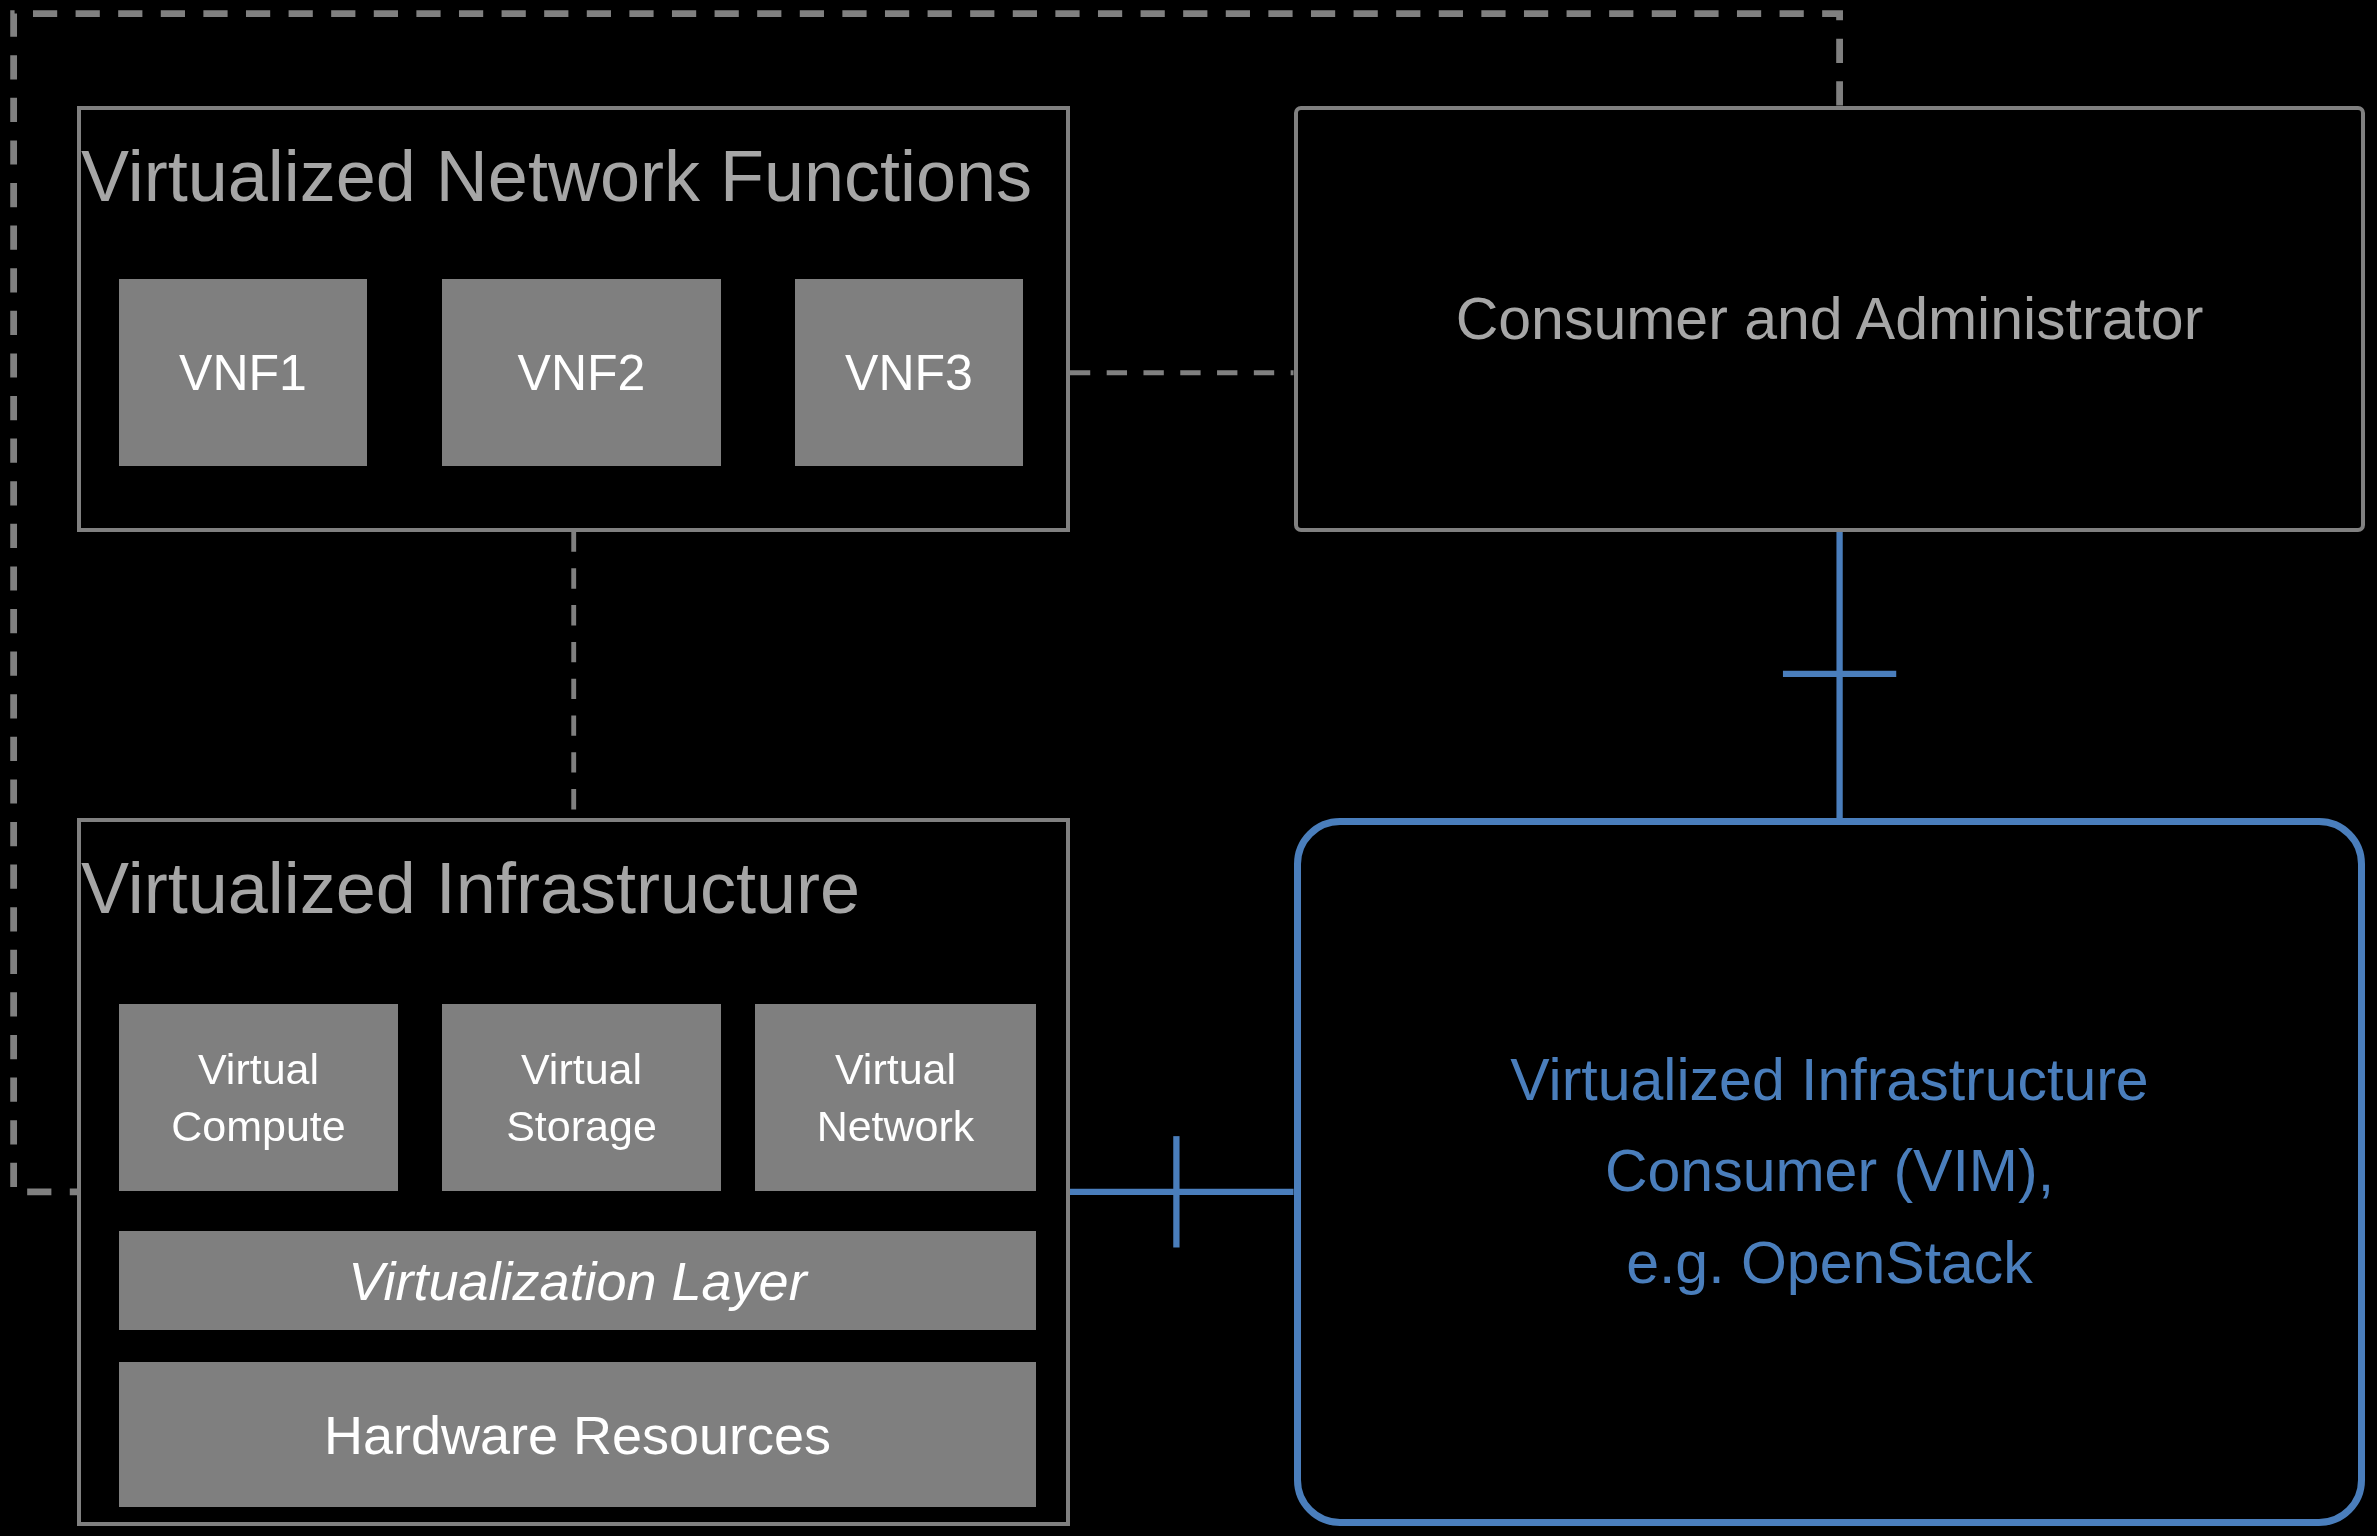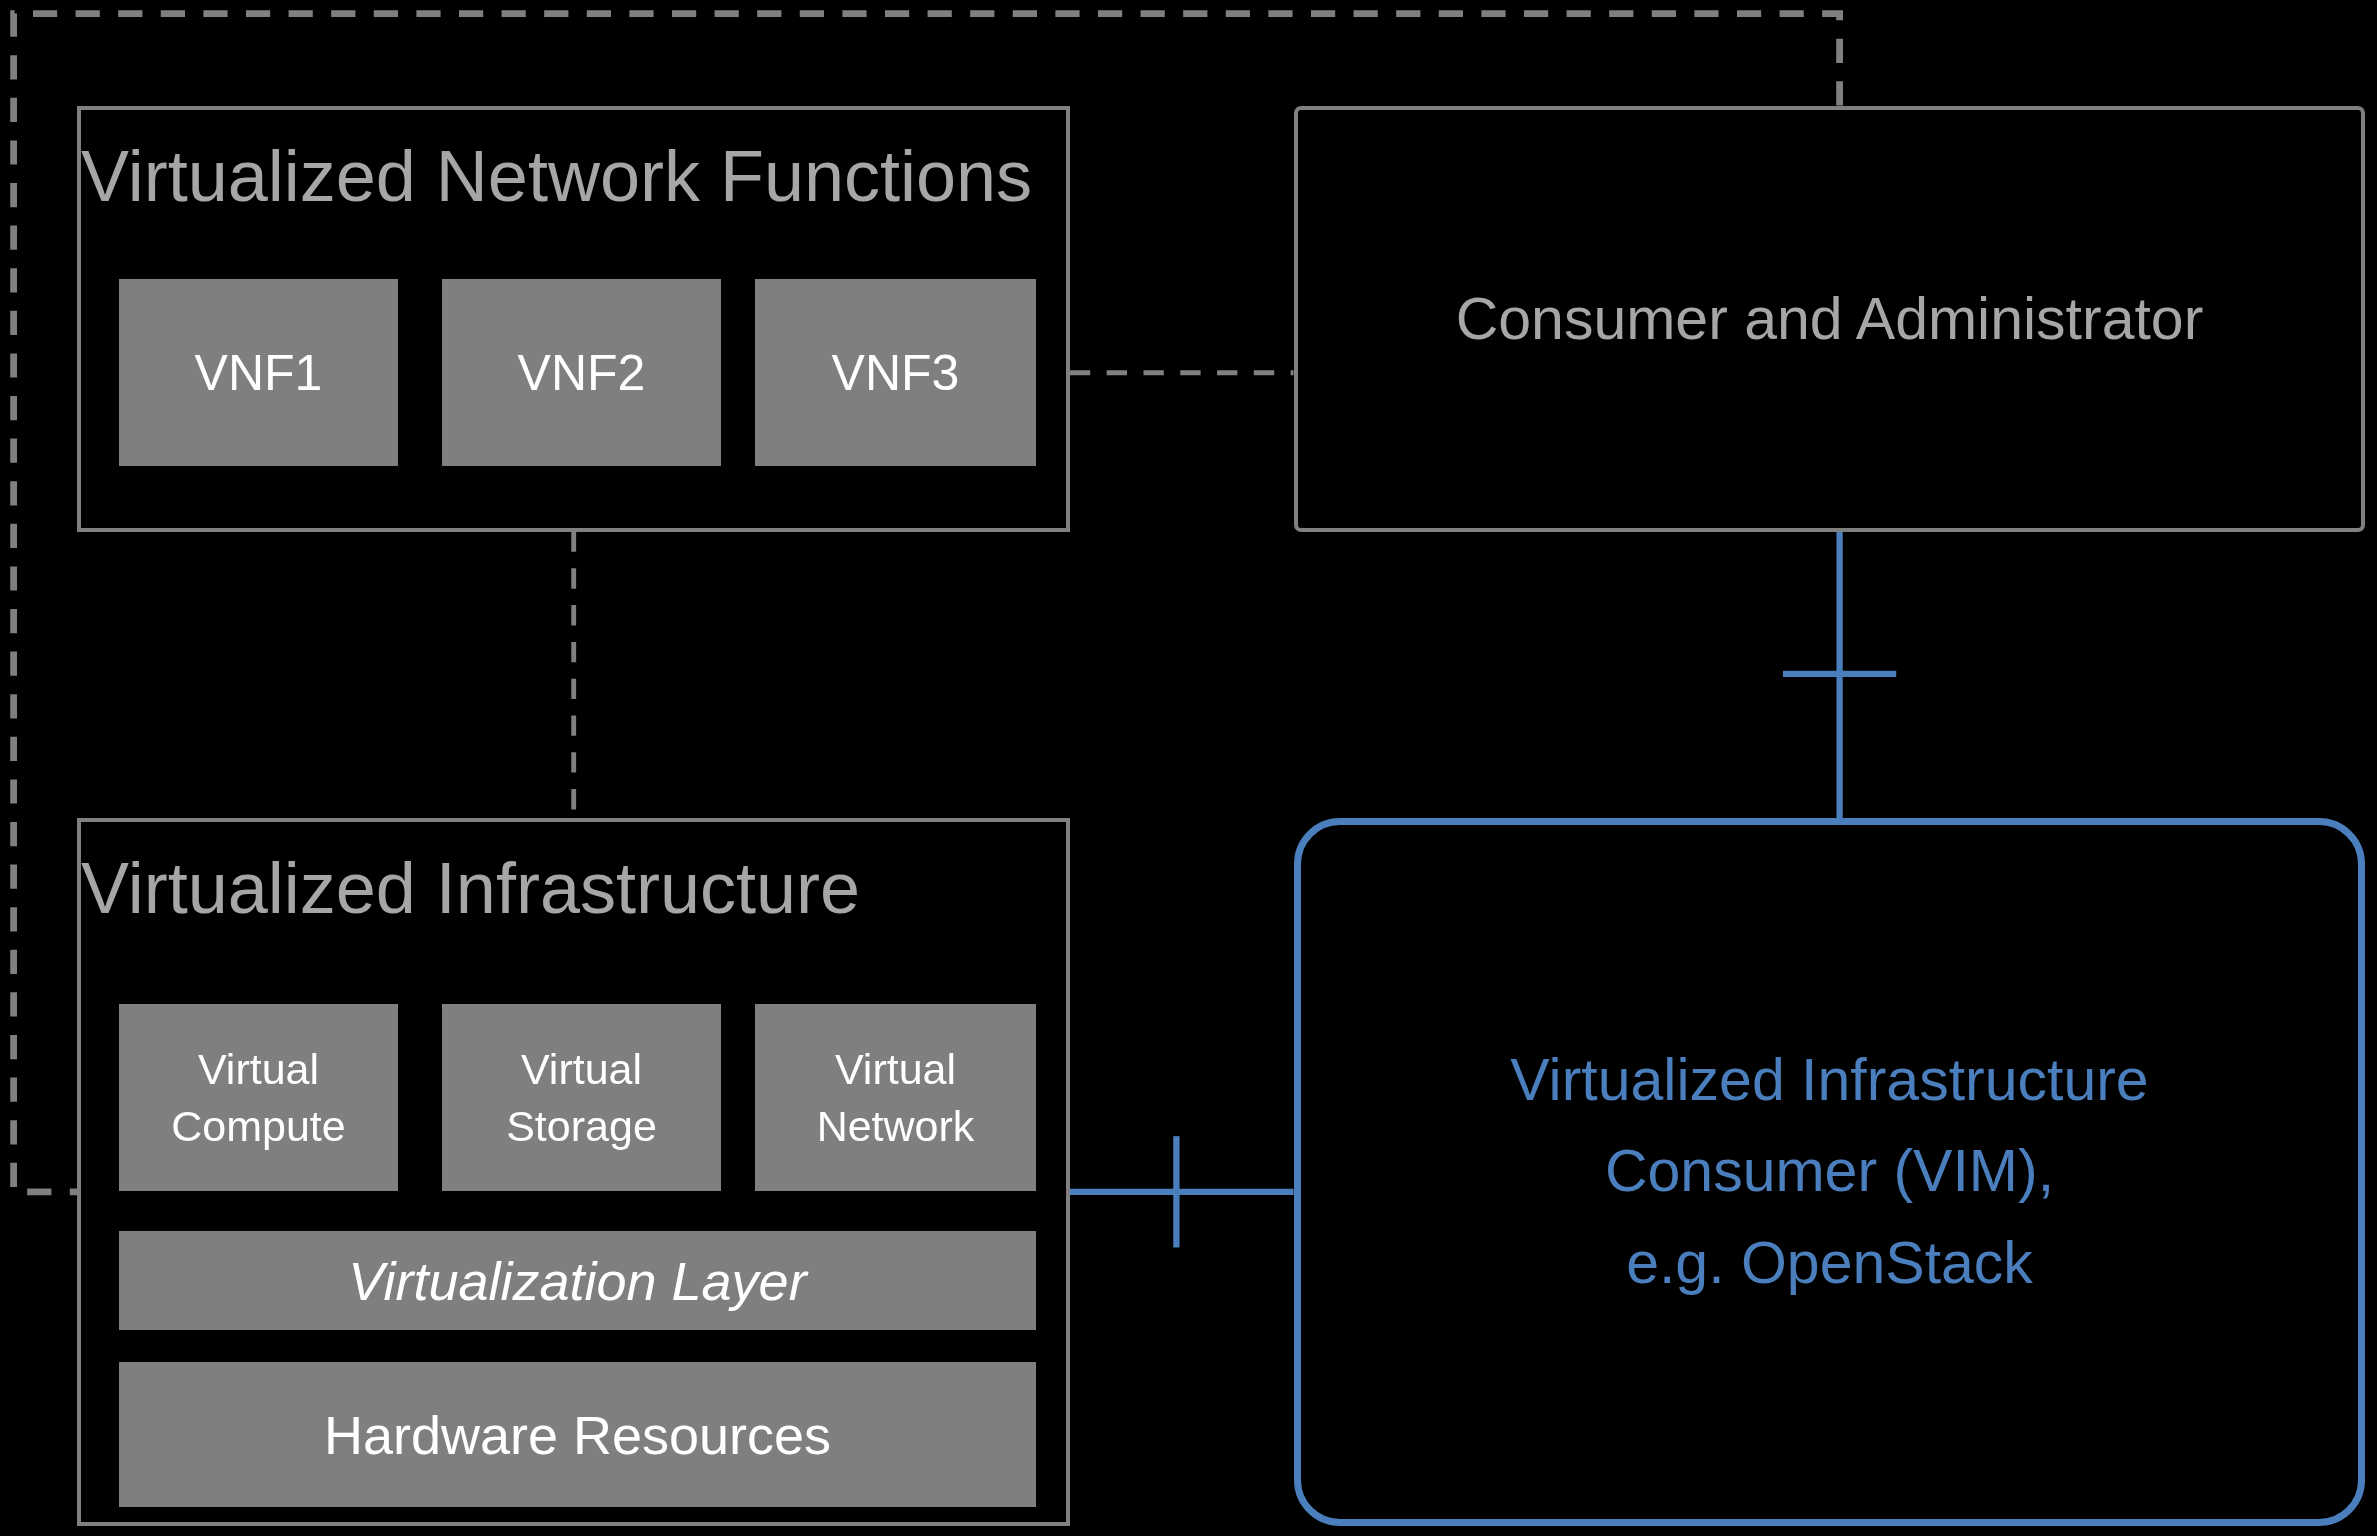--- a/index.html
+++ b/index.html
@@ -28,23 +28,23 @@
   .gray-box{position:absolute;background:var(--box_gray);color:var(--box_text);
     display:flex;flex-direction:column;align-items:center;justify-content:center;
     text-align:center;box-sizing:border-box;}
   .vnf-label{font-size:50px;}
   .small-label{font-size:43px;line-height:1.32;}
   .bar-label{font-size:54px;}
 
   .rounded-box{position:absolute;box-sizing:border-box;display:flex;align-items:center;justify-content:center;text-align:center;}
 
   #vnf-group{left:77px;top:106px;width:993px;height:426px;}
-  #vnf1{left:119px;top:279px;width:279px;height:187px;}
+  #vnf1{left:119px;top:279px;width:248px;height:187px;}
   #vnf2{left:442px;top:279px;width:279px;height:187px;}
-  #vnf3{left:755px;top:279px;width:281px;height:187px;}
+  #vnf3{left:795px;top:279px;width:228px;height:187px;}
 
   #consumer{left:1294px;top:106px;width:1071px;height:426px;
     border:4.4px solid var(--border_gray);border-radius:7px;
     font-size:59px;color:var(--label_gray);}
 
   #vi-group{left:77px;top:818px;width:993px;height:708px;}
   #vcompute{left:119px;top:1004px;width:279px;height:187px;}
   #vstorage{left:442px;top:1004px;width:279px;height:187px;}
   #vnetwork{left:755px;top:1004px;width:281px;height:187px;}
   #vlayer{left:119px;top:1231px;width:917px;height:99px;font-style:italic;}

